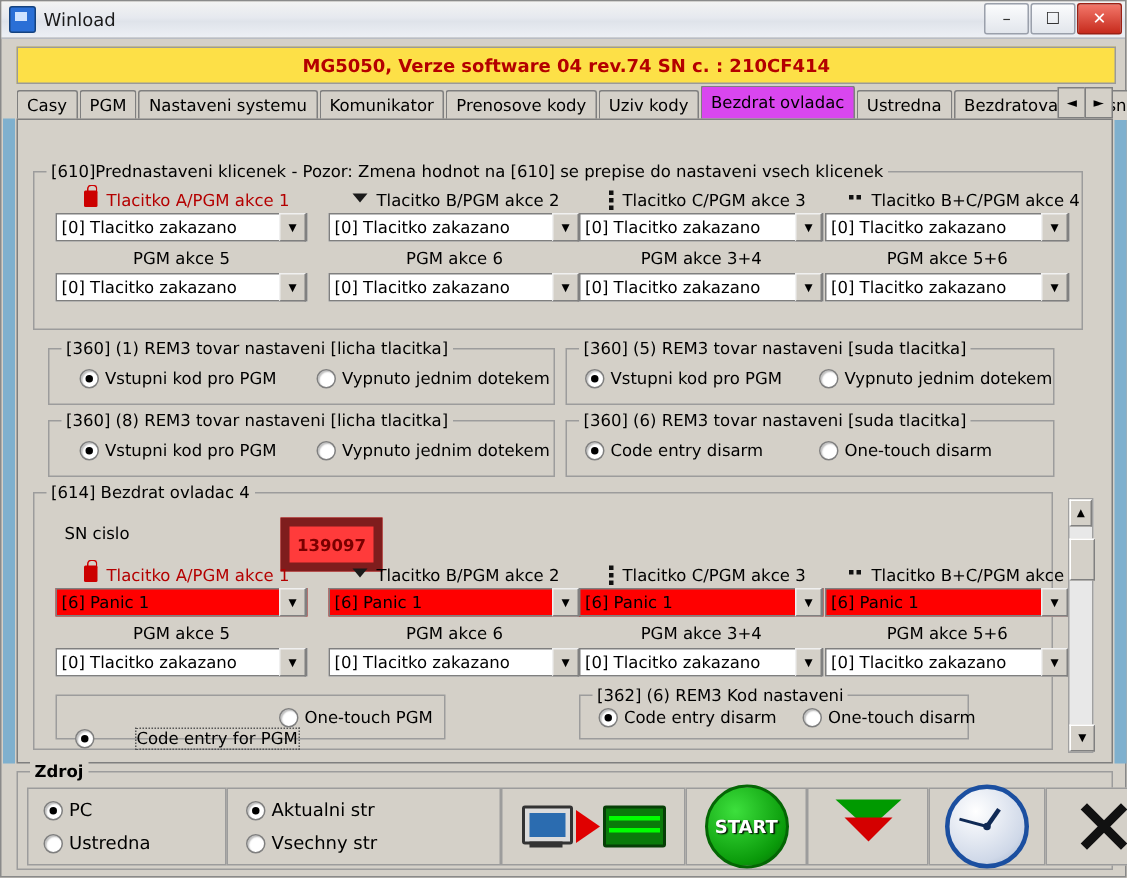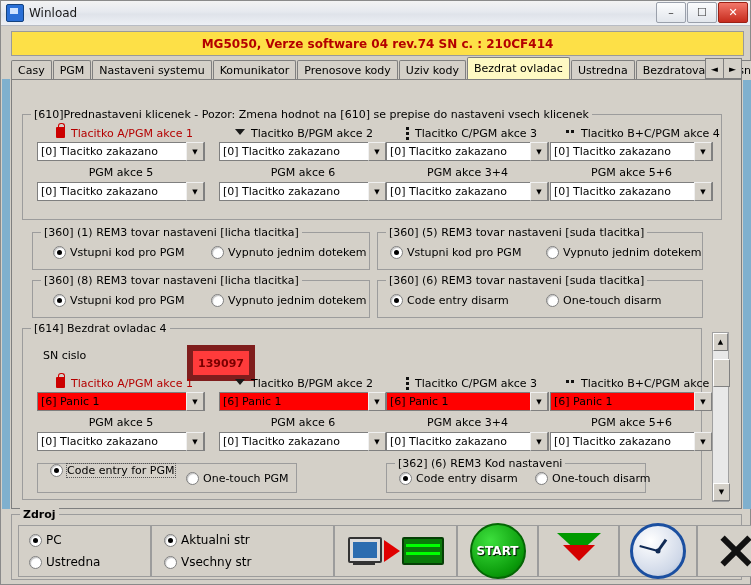--- a/index.html
+++ b/index.html
@@ -71,21 +71,21 @@
   }
   .tab{
     height:19px;margin-right:1px;padding:0 6px;
     border:1px solid #7f7f7f;border-bottom:none;
     background:#d4d0c8;
     display:flex;align-items:center;
     font-size:11px;white-space:nowrap;
     border-radius:2px 2px 0 0;
   }
   .tab.active{
-    height:21px;background:#fef9c3;font-weight:normal;
+    height:21px;background:#d946ef;font-weight:normal;
     border-bottom:1px solid #d4d0c8;
   }
   .tabspin{
     position:absolute;right:0;top:0;display:flex;
   }
   .tabspin div{
     width:17px;height:19px;border:1px solid #7f7f7f;background:#d4d0c8;
     display:flex;align-items:center;justify-content:center;font-size:9px;
     margin-left:-1px;
   }
@@ -468,21 +468,21 @@
         <div class="combo" style="left:363px;top:103px;width:163px;">
           <div class="val">[0] Tlacitko zakazano</div>
           <div class="arrow">▼</div>
         </div>
         <div class="combo" style="left:527px;top:103px;width:163px;">
           <div class="val">[0] Tlacitko zakazano</div>
           <div class="arrow">▼</div>
         </div>
 
         <div class="group" style="left:14px;top:134px;width:260px;height:30px;">
-          <div class="radio on focus" style="left:12px;top:0;">
+          <div class="radio on focus" style="left:12px;top:22px;gap:24px;">
             <span class="dot"></span>
             <span class="txt">Code entry for PGM</span>
           </div>
           <div class="radio" style="left:148px;top:8px;">
             <span class="dot"></span>
             <span class="txt">One-touch PGM</span>
           </div>
         </div>
 
         <div class="group" style="left:363px;top:134px;width:260px;height:30px;">

